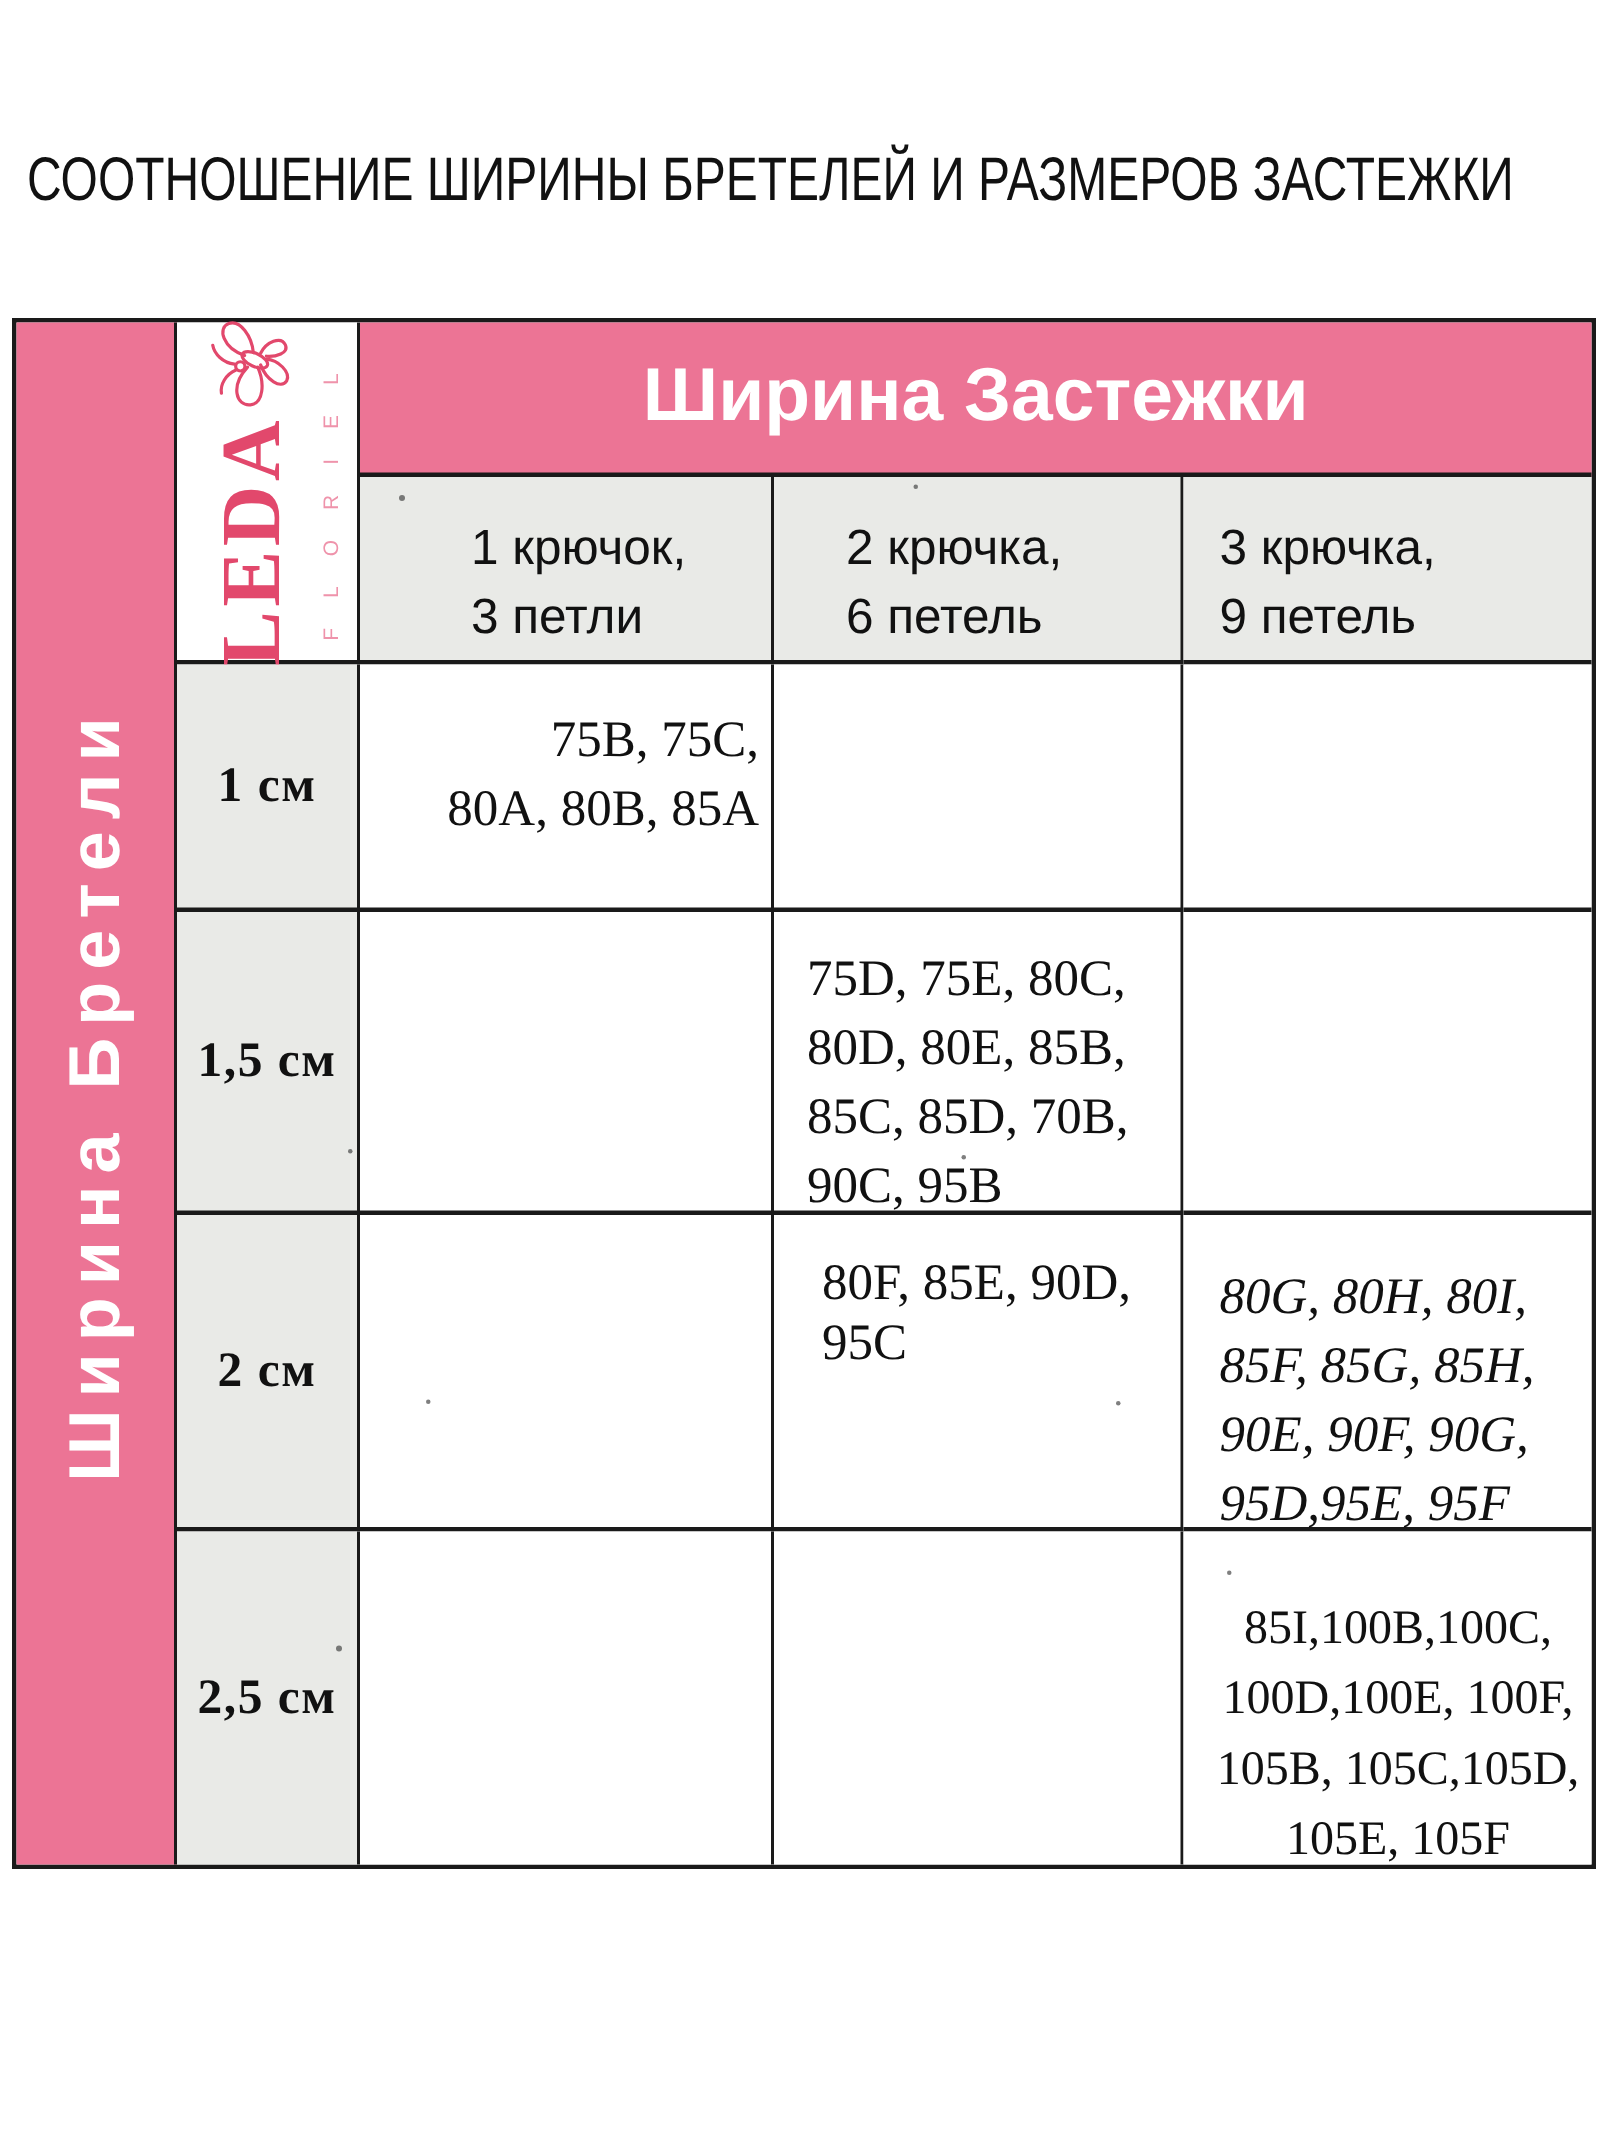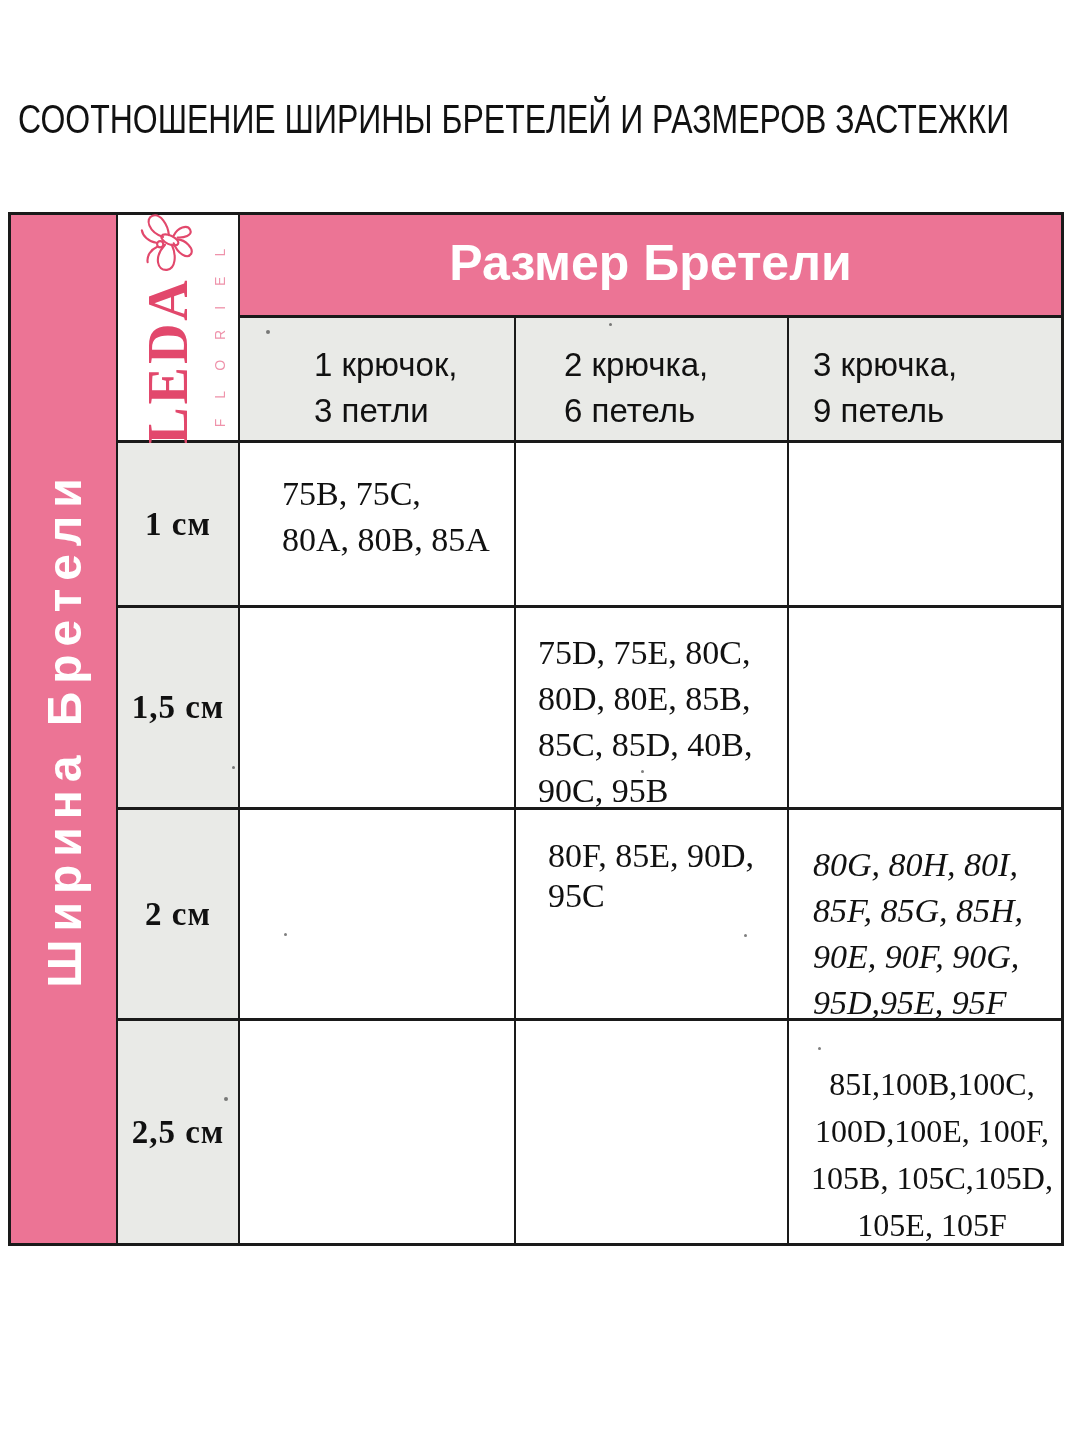--- a/index.html
+++ b/index.html
@@ -67,21 +67,21 @@
     background:var(--cell-gray);
     display:flex;align-items:center;justify-content:center;
     font-family:"Liberation Serif",serif;font-weight:700;
     font-size:33px;color:var(--ink);letter-spacing:1px;
   }
   .data-cell{
     font-family:"Liberation Serif",serif;
     font-size:34px;color:var(--ink);line-height:46px;
     white-space:pre-line;
   }
-  .d11{padding:28px 8px 0 42px;}
+  .d11{padding:28px 8px 0 42px;text-align:right;}
   .d22{padding:22px 4px 0 22px;}
   .d32{padding:26px 4px 16px 32px;line-height:40px;}
   .d33{padding:32px 2px 0 24px;font-style:italic;}
   .d43{padding:40px 2px 0 16px;font-size:32px;line-height:47px;}
   
   .vert-label{
     position:absolute;top:50%;left:50%;
     transform:translate(-50%,-50%) rotate(-90deg);
     font-size:48px;font-weight:700;color:#ffffff;letter-spacing:8px;white-space:nowrap;
   }
@@ -133,21 +133,21 @@
             <path d="M39 27 C44 12 58 8 61 16 C64 24 52 32 41 33"></path>
             <path d="M32.5 38 C22 42 15.5 52 21.5 56 C27.5 59 36 50 36.5 42"></path>
             <path d="M40.5 38 C48.5 42 52.5 52 46.5 55 C40.5 58 38 48 38.5 42"></path>
           </svg>
         </span>
       </div>
       <span class="logo-sub">FLORIEL</span>
     </div>
 
     <div class="cell main-header">
-      <span class="main-header-text">Размер Бретели</span>
+      <span class="main-header-text">Ширина Застежки</span>
     </div>
 
     <div class="cell subhead sh1">1 крючок,
 3 петли</div>
     <div class="cell subhead sh2">2 крючка,
 6 петель</div>
     <div class="cell subhead sh3">3 крючка,
 9 петель</div>
 
     <div class="cell row-label rl1">1 см</div>
@@ -156,21 +156,21 @@
     <div class="cell row-label rl4">2,5 см</div>
 
     <div class="cell data-cell d11">75B, 75C,
 80A, 80B, 85A</div>
     <div class="cell data-cell d12"></div>
     <div class="cell data-cell d13"></div>
 
     <div class="cell data-cell d21"></div>
     <div class="cell data-cell d22">75D, 75E, 80C,
 80D, 80E, 85B,
-85C, 85D, 40B,
+85C, 85D, 70B,
 90C, 95B</div>
     <div class="cell data-cell d23"></div>
 
     <div class="cell data-cell d31"></div>
     <div class="cell data-cell d32">80F, 85E, 90D,
 95C</div>
     <div class="cell data-cell d33">80G, 80H, 80I,
 85F, 85G, 85H,
 90E, 90F, 90G,
 95D,95E, 95F</div>

